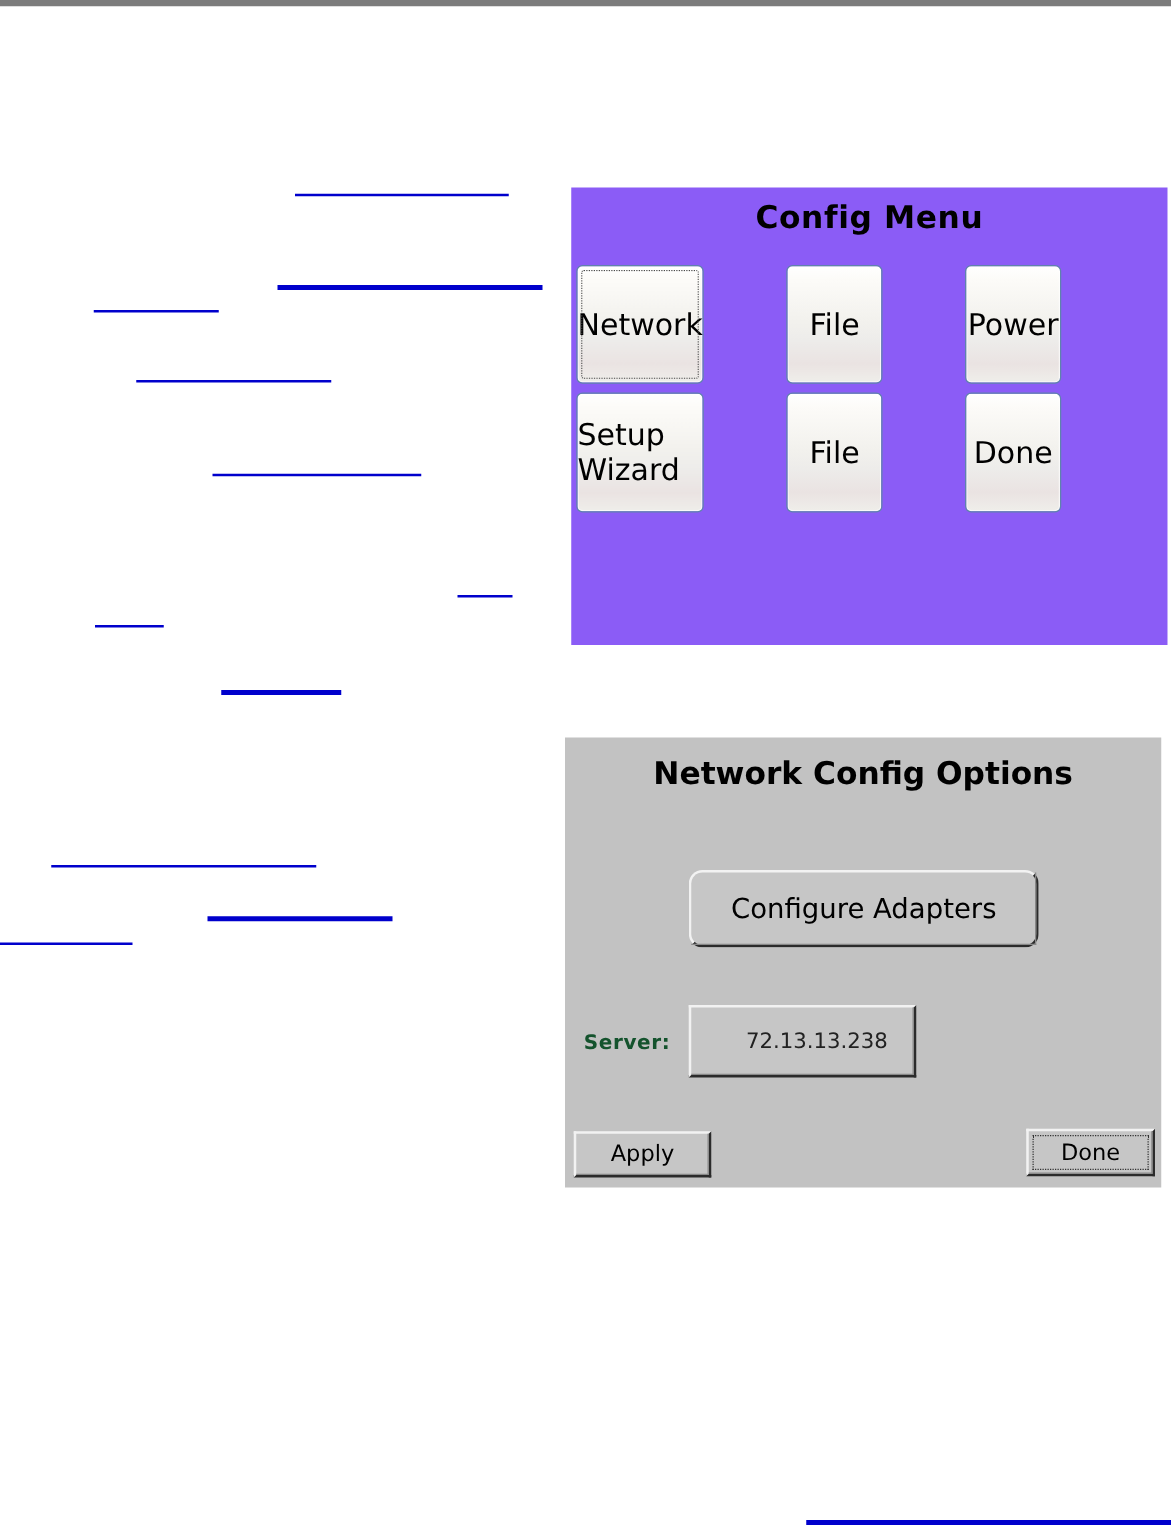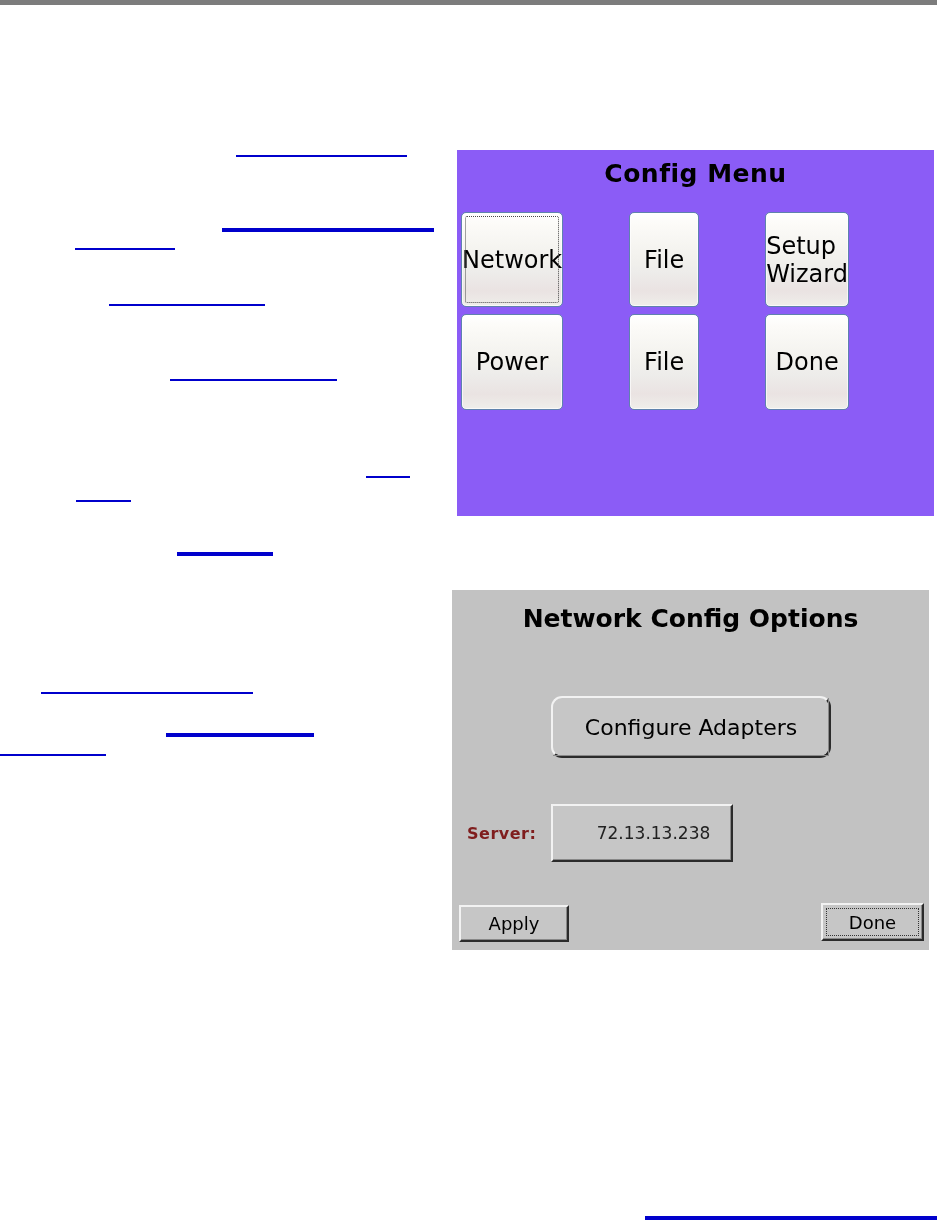--- a/index.html
+++ b/index.html
@@ -159,21 +159,21 @@
     top: 214px;
     width: 330px;
     height: 60px;
   }
   .server-label {
     position: absolute;
     left: 0;
     top: 20px;
     font-size: 16px;
     font-weight: bold;
-    color: #7f1d1d;
+    color: #14532d;
     letter-spacing: 0.5px;
   }
   #server-value-box {
     left: 84px;
     top: 0px;
     width: 182px;
     height: 58px;
     font-size: 17px;
     color: #222222;
     padding-left: 23px;
@@ -215,23 +215,23 @@
 
 <div class="config-menu">
   <div class="config-menu-title">Config Menu</div>
 
   <div class="cm-grid">
 
     <div class="cm-btn focused">Network</div>
 
     <div class="cm-btn">File</div>
 
+    <div class="cm-btn">Power</div>
+
     <div class="cm-btn">Setup Wizard</div>
-
-    <div class="cm-btn">Power</div>
 
     <div class="cm-btn">File</div>
 
     <div class="cm-btn">Done</div>
 
   </div>
 </div>
 
 <div class="net-dialog">
 

